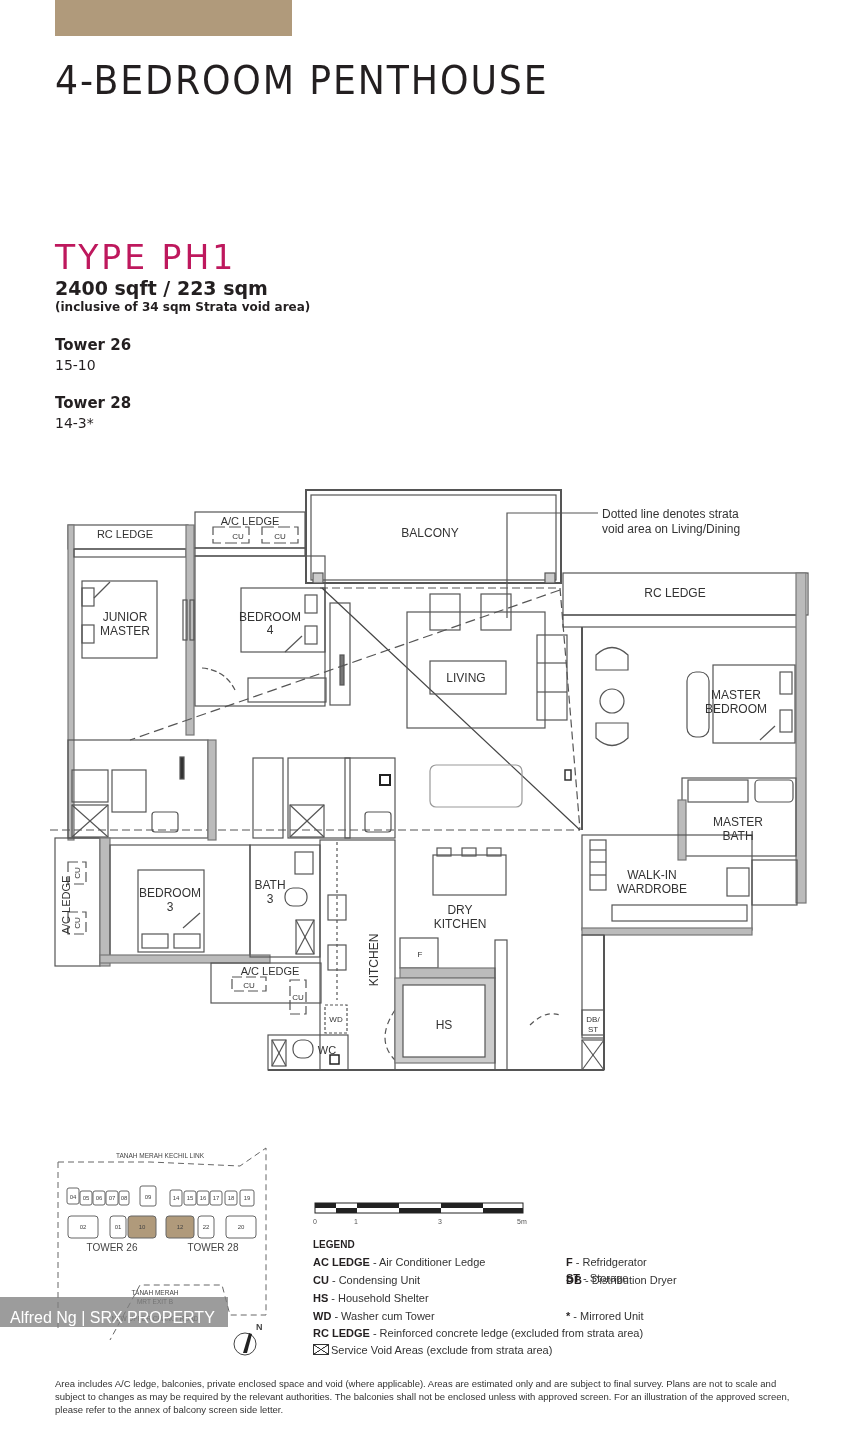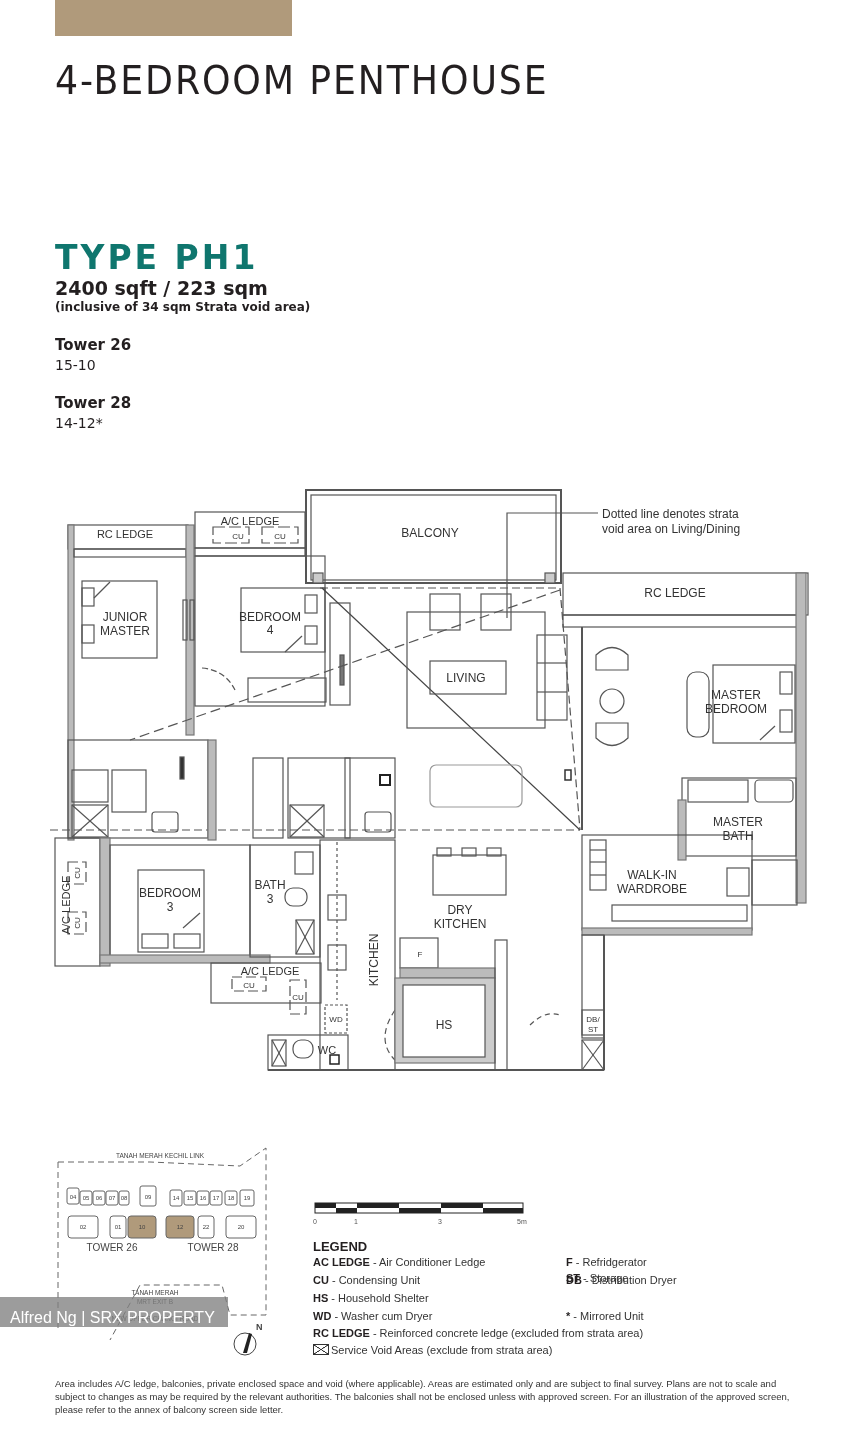--- a/index.html
+++ b/index.html
@@ -2,33 +2,33 @@
 <html><head>
 <meta charset="utf-8">
 <style>
   html, body { margin: 0; padding: 0; background: #ffffff; }
   body { width: 853px; height: 1440px; position: relative; overflow: hidden;
          font-family: "Liberation Sans", "DejaVu Sans", sans-serif; color: #231f20; }
   .abs { position: absolute; }
   .header-bar { left: 55px; top: 0; width: 237px; height: 36px; background: #b09a7b; }
   .page-title { left: 55px; top: 58px; font-size: 39px; letter-spacing: 2px; font-weight: 400;
                 color: #231f20; white-space: nowrap; font-family: "DejaVu Sans", sans-serif; transform: scaleX(0.93); transform-origin: left top; }
-  .type-title { left: 55px; top: 238px; font-size: 33px; font-weight: 700; letter-spacing: 3px;
-                color: #0f766e; font-family: "DejaVu Sans", sans-serif; }
+  .type-title { left: 55px; top: 238px; font-size: 33px; font-weight: 400; letter-spacing: 3px;
+                color: #be185d; font-family: "DejaVu Sans", sans-serif; }
   .area-main { left: 55px; top: 277px; font-size: 19px; font-weight: 700; font-family: "DejaVu Sans", sans-serif; }
   .area-note { left: 55px; top: 300px; font-size: 12px; font-weight: 700; font-family: "DejaVu Sans", sans-serif; }
   .tower-label { font-size: 15px; font-weight: 700; font-family: "DejaVu Sans", sans-serif; }
   .tower-units { font-size: 14px; font-family: "DejaVu Sans", sans-serif; }
   .plan { left: 50px; top: 480px; width: 770px; height: 610px; }
   .plan text { font-family: "Liberation Sans", sans-serif; fill: #333; }
   .note-text { left: 602px; top: 507px; font-size: 12px; line-height: 15px; color: #333; }
   .keyplan { left: 50px; top: 1140px; width: 230px; height: 220px; }
   .keyplan text { font-family: "Liberation Sans", sans-serif; fill: #444; }
   .scalebar { left: 313px; top: 1200px; width: 215px; height: 30px; }
-  .legend-title { left: 313px; top: 1239px; font-size: 13px; font-weight: 700; }
+  .legend-title { left: 313px; top: 1239px; font-size: 10px; font-weight: 700; }
   .legend { font-size: 11px; color: #333; white-space: nowrap; }
   .legend b { color: #231f20; }
   .footnote { left: 55px; top: 1377px; width: 740px; font-size: 9.5px; line-height: 13px; color: #333; }
   .watermark { left: 0; top: 1297px; width: 228px; height: 30px; background: rgba(128,128,128,0.78);
                color: #ffffff; font-size: 16px; line-height: 42px; padding-left: 10px; box-sizing: border-box; white-space: nowrap; }
   .void-box { display: inline-block; width: 14px; height: 9px; border: 1px solid #333; position: relative; vertical-align: -1px; margin-right: 2px;
               background: linear-gradient(to top right, transparent 46%, #333 48%, #333 52%, transparent 54%),
                           linear-gradient(to bottom right, transparent 46%, #333 48%, #333 52%, transparent 54%); }
 </style>
 </head>
@@ -37,21 +37,21 @@
 <div class="abs header-bar"></div>
 <div class="abs page-title">4-BEDROOM PENTHOUSE</div>
 
 <div class="abs type-title">TYPE PH1</div>
 <div class="abs area-main">2400 sqft / 223 sqm</div>
 <div class="abs area-note">(inclusive of 34 sqm Strata void area)</div>
 
 <div class="abs tower-label" style="left:55px; top:336px;">Tower 26</div>
 <div class="abs tower-units" style="left:55px; top:357px;">15-10</div>
 <div class="abs tower-label" style="left:55px; top:394px;">Tower 28</div>
-<div class="abs tower-units" style="left:55px; top:415px;">14-12*</div>
+<div class="abs tower-units" style="left:55px; top:415px;">14-3*</div>
 
 <svg class="abs plan" viewBox="50 480 770 610" width="770" height="610">
   <g fill="none" stroke="#555" stroke-width="1.2">
 
     <rect x="68" y="525" width="120" height="24"></rect>
     <rect x="68" y="525" width="6" height="315" fill="#bbb" stroke="#777"></rect>
     <rect x="74" y="549" width="112" height="8"></rect>
 
     <rect x="82" y="581" width="75" height="77"></rect>
     <rect x="82" y="588" width="12" height="18"></rect>
@@ -325,21 +325,21 @@
     <text x="41" y="24">1</text>
     <text x="125" y="24">3</text>
     <text x="204" y="24">5m</text>
   </g>
 </svg>
 
 <div class="abs legend-title">LEGEND</div>
 <div class="abs legend" style="left:313px; top:1256px;"><b>AC LEDGE</b><span> - Air Conditioner Ledge</span></div>
 <div class="abs legend" style="left:313px; top:1274px;"><b>CU</b><span> - Condensing Unit</span></div>
 <div class="abs legend" style="left:313px; top:1292px;"><b>HS</b><span> - Household Shelter</span></div>
-<div class="abs legend" style="left:313px; top:1310px;"><b>WD</b><span> - Washer cum Dryer</span></div>
+<div class="abs legend" style="left:313px; top:1310px;"><b>WD</b><span> - Washer cum Tower</span></div>
 <div class="abs legend" style="left:313px; top:1327px;"><b>RC LEDGE</b><span> - Reinforced concrete ledge (excluded from strata area)</span></div>
 <div class="abs legend" style="left:313px; top:1344px;"><span class="void-box"></span><span>Service Void Areas (exclude from strata area)</span></div>
 
 <div class="abs legend" style="left:566px; top:1256px;"><b>F</b><span> - Refridgerator</span></div>
 <div class="abs legend" style="left:566px; top:1274px;"><b>DB</b><span> - Distribution Dryer</span></div>
 <div class="abs legend" style="left:566px; top:1272px;"><b>ST</b><span> - Storage</span></div>
 <div class="abs legend" style="left:566px; top:1310px;"><b>*</b><span> - Mirrored Unit</span></div>
 
 <div class="abs footnote">Area includes A/C ledge, balconies, private enclosed space and void (where applicable). Areas are estimated only and are subject to final survey. Plans are not to scale and subject to changes as may be required by the relevant authorities. The balconies shall not be enclosed unless with approved screen. For an illustration of the approved screen, please refer to the annex of balcony screen side letter.</div>
 

